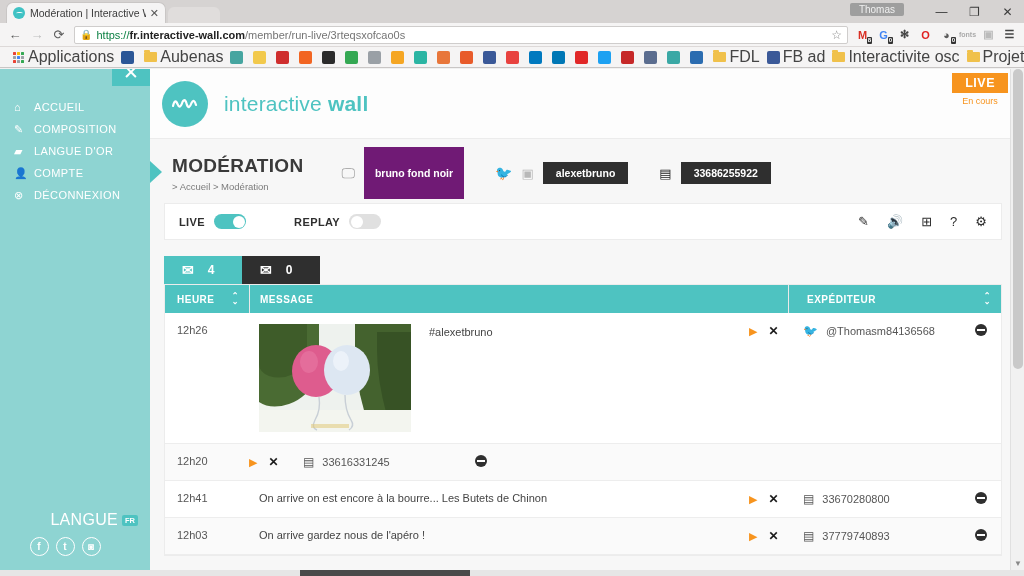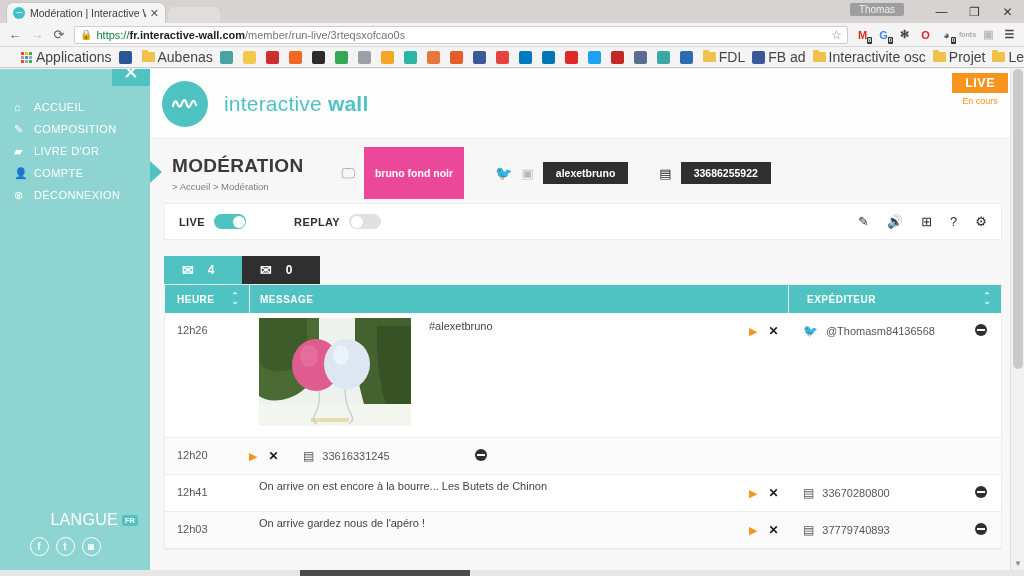--- a/index.html
+++ b/index.html
@@ -81,21 +81,21 @@
     display: flex; align-items: center; justify-content: center;
     font-size: 11px; font-weight: bold;
   }
   .badge {
     position: absolute; bottom: 0; right: 0; background: #333; color: #fff;
     font-size: 6px; padding: 0 1px; border-radius: 1px; line-height: 7px;
   }
 
   .bookmarks {
     height: 21px; background: #f5f4f4; display: flex; align-items: center;
-    padding: 0 20px; font-size: 14px; color: #444;
+    padding: 0 12px; font-size: 16px; color: #444;
     border-bottom: 1px solid #c9c6c5; overflow: hidden;
   }
   .bm { display: flex; align-items: center; margin-right: 7px; white-space: nowrap; flex: none; }
   .bm .ic { width: 13px; height: 13px; margin-right: 3px; flex: none;
             display:flex; align-items:center; justify-content:center; font-size: 9px; }
   .folder {
     width: 13px; height: 10px; background: #f0c14b; border-radius: 1px;
     position: relative;
   }
   .folder::before {
@@ -201,21 +201,21 @@
   }
   .mod-arrow {
     position: absolute; left: 0; top: 22px;
     width: 0; height: 0; border-top: 11px solid transparent;
     border-bottom: 11px solid transparent; border-left: 12px solid #4ec3c1;
   }
   .mod-title { font-size: 19px; font-weight: bold; color: #3a3a3a; letter-spacing: .3px; }
   .breadcrumb { font-size: 9.5px; color: #7b7b7b; margin-top: 4px; }
   .tagrow { display: flex; align-items: center; margin-left: 38px; gap: 9px; }
   .tag-teal {
-    background: #ec4899; color: #fff; font-size: 10.5px; font-weight: bold;
+    background: #701a75; color: #fff; font-size: 10.5px; font-weight: bold;
     padding: 20px 11px;
   }
   .tag-dark {
     background: #2f2f2f; color: #fff; font-size: 10.5px; font-weight: bold;
     padding: 5px 13px;
   }
   .ic-screen { font-size: 14px; color: #9a9a9a; }
   .ic-twitter { font-size: 14px; color: #1a1a1a; }
   .ic-insta { font-size: 13px; color: #b8b8b8; }
   .ic-sms { font-size: 13px; color: #1a1a1a; }
@@ -270,21 +270,21 @@
     display: flex; flex-direction: column; line-height: 6px; font-size: 8px;
   }
   .divider-v { width: 1px; background: #eaeaea; align-self: stretch; }
 
   .trow {
     display: flex; align-items: flex-start; border-bottom: 1px solid #ededed;
     background: #fff; font-size: 11px; color: #444;
   }
   .trow.alt { background: #fafafa; }
   .trow .c-time { width: 84px; padding: 11px 0 11px 12px; color: #555; }
-  .trow .c-msg { flex: 1; padding: 5px 8px 11px 10px; display: flex; align-items: flex-start; }
+  .trow .c-msg { flex: 1; padding: 11px 8px 11px 10px; display: flex; align-items: flex-start; }
   .trow .c-act { width: 54px; padding: 11px 0; display: flex; gap: 11px; align-items: center; }
   .trow .c-send { width: 158px; padding: 11px 0; display: flex; align-items: center; gap: 8px; color: #555; }
   .trow .c-ban { width: 40px; padding: 11px 0; display: flex; justify-content: center; align-items: center; }
   .play { color: #f7941e; font-size: 11px; }
   .xmark { color: #1a1a1a; font-size: 12px; font-weight: bold; }
   .ban {
     width: 12px; height: 12px; border-radius: 50%; background: #2f2f2f;
     position: relative; flex: none;
   }
   .ban::after {
@@ -567,21 +567,21 @@
           <div class="sb-item">
             <span class="sbic">⌂</span>
             <span>ACCUEIL</span>
           </div>
           <div class="sb-item">
             <span class="sbic">✎</span>
             <span>COMPOSITION</span>
           </div>
           <div class="sb-item">
             <span class="sbic">▰</span>
-            <span>LIVRE D'OR</span>
+            <span>LANGUE D'OR</span>
           </div>
           <div class="sb-item">
             <span class="sbic">👤</span>
             <span>COMPTE</span>
           </div>
           <div class="sb-item">
             <span class="sbic">⊗</span>
             <span>DÉCONNEXION</span>
           </div>
         </div>

